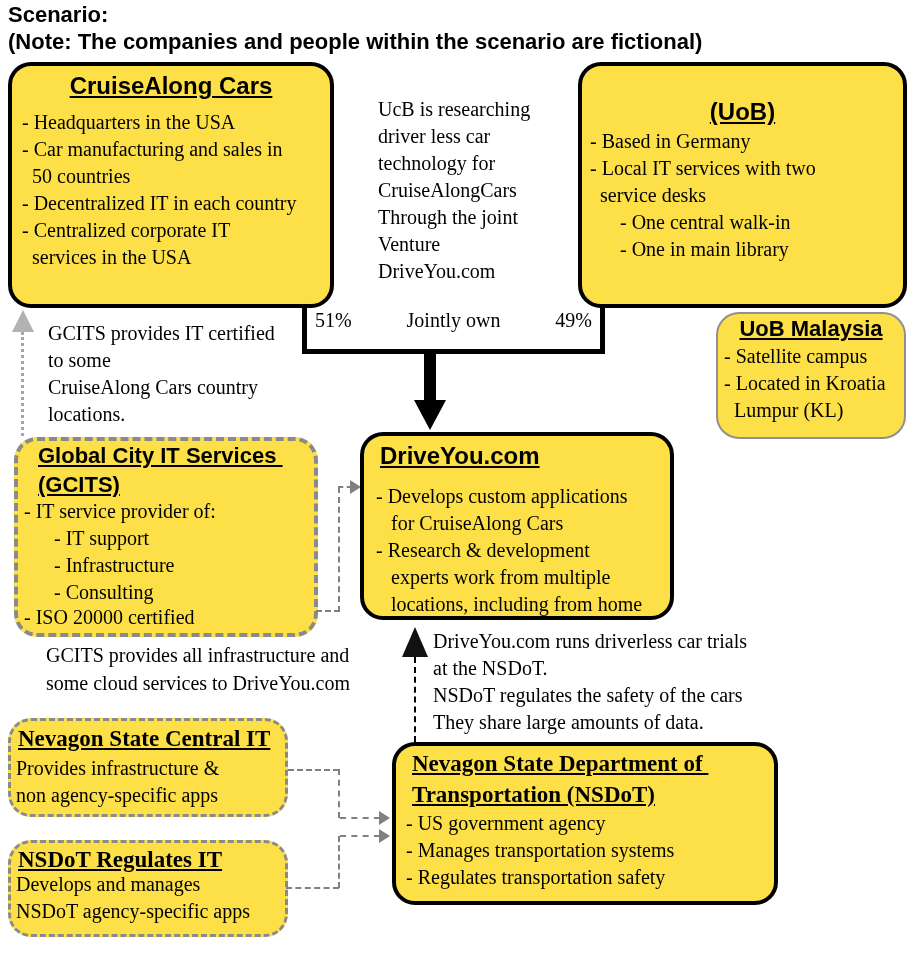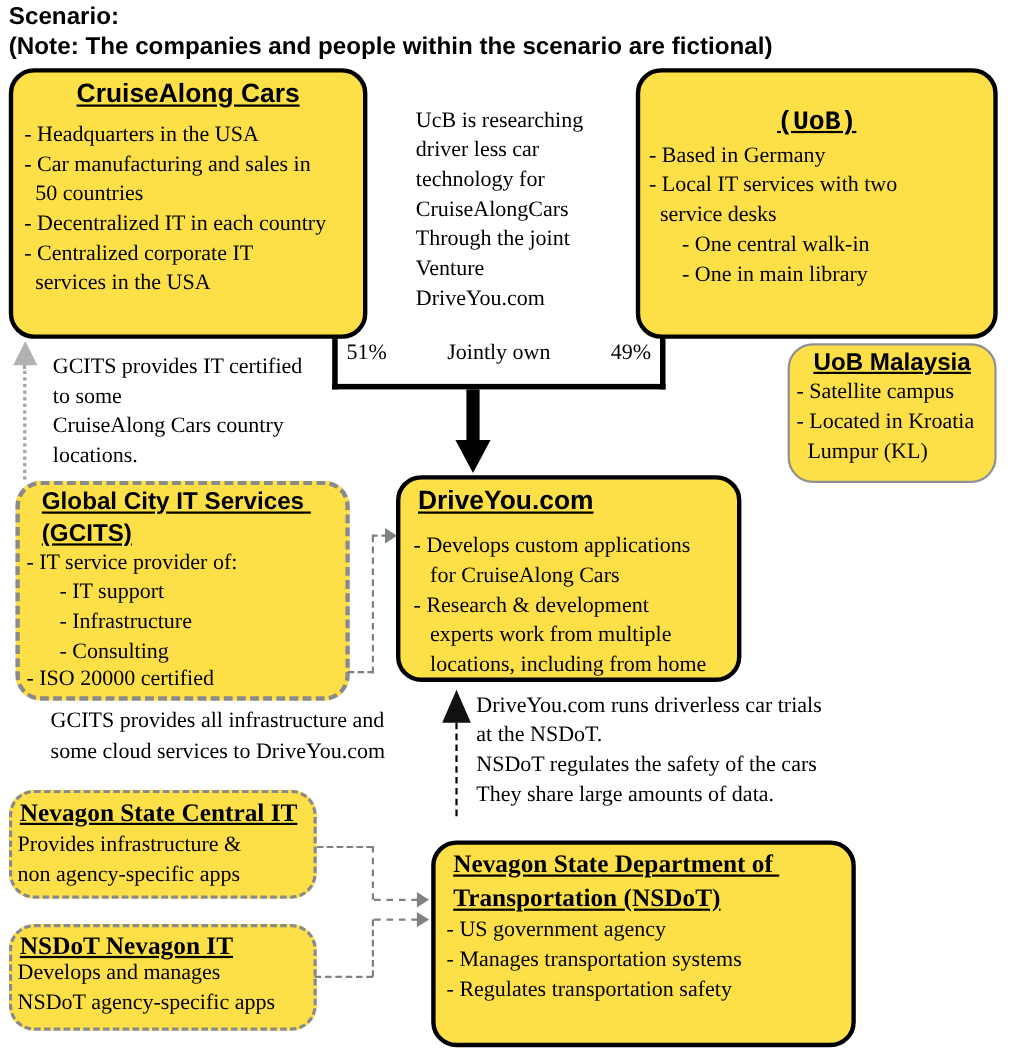--- a/index.html
+++ b/index.html
@@ -46,21 +46,21 @@
 
   <div class="abs line" style="left:378px; top:98px;">UcB is researching</div>
   <div class="abs line" style="left:378px; top:125px;">driver less car</div>
   <div class="abs line" style="left:378px; top:152px;">technology for</div>
   <div class="abs line" style="left:378px; top:179px;">CruiseAlongCars</div>
   <div class="abs line" style="left:378px; top:206px;">Through the joint</div>
   <div class="abs line" style="left:378px; top:233px;">Venture</div>
   <div class="abs line" style="left:378px; top:260px;">DriveYou.com</div>
 
   <div class="box b-solid" style="left:578px; top:62px; width:329px; height:246px;">
-    <div class="abs title-sans center" style="top:32px;font-family:Liberation Mono, monospace;">(UoB)</div>
+    <div class="abs title-sans center" style="top:32px;">(UoB)</div>
     <div class="abs line" style="left:8px; top:64px;">- Based in Germany</div>
     <div class="abs line" style="left:8px; top:91px;">- Local IT services with two</div>
     <div class="abs line" style="left:8px; top:118px;">  service desks</div>
     <div class="abs line" style="left:8px; top:145px;">      - One central walk-in</div>
     <div class="abs line" style="left:8px; top:172px;">      - One in main library</div>
   </div>
 
   <div class="abs" style="left:302px; top:306px; width:303px; height:48px; border-left:5px solid #000; border-right:5px solid #000; border-bottom:5px solid #000;padding-left:17px;">
     <div class="abs line" style="left:8px; top:3px;">51%</div>
     <div class="abs line center" style="top:3px;">Jointly own</div>
@@ -125,31 +125,31 @@
     <div class="abs line" style="left:5px; top:36px;">Provides infrastructure &amp;</div>
     <div class="abs line" style="left:5px; top:63px;">non agency-specific apps</div>
   </div>
 
   <div class="abs dash-h" style="left:288px; top:769px; width:51px;"></div>
   <div class="abs dash-v" style="left:338px; top:769px; height:49px;"></div>
   <div class="abs dash-h" style="left:340px; top:817px; width:40px;"></div>
   <div class="abs tri" style="left:379px; top:811px; border-top:7px solid transparent; border-bottom:7px solid transparent; border-left:11px solid #808080;"></div>
 
   <div class="box b-dash-s" style="left:8px; top:840px; width:280px; height:97px;">
-    <div class="abs title-serif" style="left:7px; top:4px;">NSDoT Nevagon IT</div>
+    <div class="abs title-serif" style="left:7px; top:4px;">NSDoT Regulates IT</div>
     <div class="abs line" style="left:5px; top:30px;">Develops and manages</div>
     <div class="abs line" style="left:5px; top:57px;">NSDoT agency-specific apps</div>
   </div>
 
   <div class="abs dash-h" style="left:286px; top:887px; width:53px;"></div>
   <div class="abs dash-v" style="left:338px; top:836px; height:52px;"></div>
   <div class="abs dash-h" style="left:340px; top:835px; width:40px;"></div>
   <div class="abs tri" style="left:379px; top:829px; border-top:7px solid transparent; border-bottom:7px solid transparent; border-left:11px solid #808080;"></div>
 
-  <div class="box b-solid" style="left:392px; top:764px; width:386px; height:188px;">
+  <div class="box b-solid" style="left:392px; top:742px; width:386px; height:163px;">
     <div class="abs title-serif" style="left:16px; top:5px;">Nevagon State Department of </div>
     <div class="abs title-serif" style="left:16px; top:36px;">Transportation (NSDoT)</div>
     <div class="abs line" style="left:10px; top:66px;">- US government agency</div>
     <div class="abs line" style="left:10px; top:93px;">- Manages transportation systems</div>
     <div class="abs line" style="left:10px; top:120px;">- Regulates transportation safety</div>
   </div>
 
 </div>
 
 </body></html>

